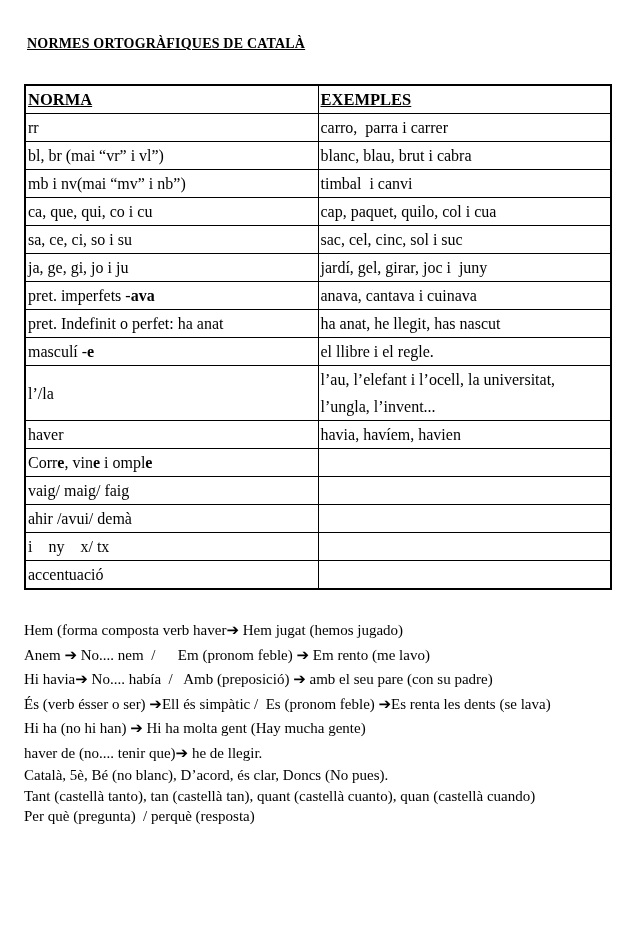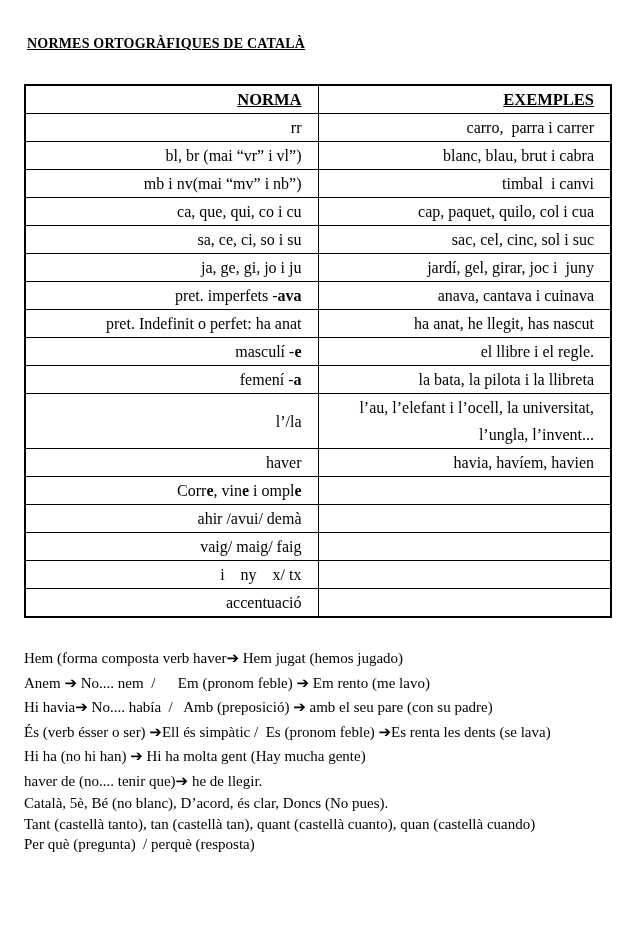--- a/index.html
+++ b/index.html
@@ -23,24 +23,24 @@
 
   table.rules {
     margin: 30px 0 0 24px;
     width: 588px;
     border-collapse: collapse;
     table-layout: fixed;
     border: 2px solid #000;
   }
   table.rules th, table.rules td {
     border: 1px solid #000;
-    text-align: right;
+    text-align: left;
     vertical-align: middle;
     font-size: 16px;
-    padding: 0 16px;
+    padding: 0 2px;
     white-space: pre-wrap;
     line-height: 27px;
   }
   table.rules th {
     height: 25px;
     font-weight: bold;
     text-decoration: underline;
     font-size: 16.5px;
   }
   table.rules tr { height: 28px; }
@@ -99,42 +99,38 @@
         </tr>
         <tr>
           <td><span>pret. Indefinit o perfet: ha anat</span></td>
           <td><span>ha anat, he llegit, has nascut</span></td>
         </tr>
         <tr>
           <td><span>masculí -</span><span class="b">e</span></td>
           <td><span>el llibre i el regle.</span></td>
         </tr>
         <tr>
-          <td><span>femení -</span><span class="b">a</span></td>
-          <td><span>la bata, la pilota i la llibreta</span></td>
-        </tr>
-        <tr>
           <td><span>l’/la</span></td>
           <td><span>l’au, l’elefant i l’ocell, la universitat,
 l’ungla, l’invent...</span></td>
         </tr>
         <tr>
           <td><span>haver</span></td>
           <td><span>havia, havíem, havien</span></td>
         </tr>
         <tr>
           <td><span>Corr</span><span class="b">e</span><span>, vin</span><span class="b">e</span><span> i ompl</span><span class="b">e</span></td>
           <td><span></span></td>
         </tr>
         <tr>
-          <td><span>ahir /avui/ demà</span></td>
+          <td><span>vaig/ maig/ faig</span></td>
           <td><span></span></td>
         </tr>
         <tr>
-          <td><span>vaig/ maig/ faig</span></td>
+          <td><span>ahir /avui/ demà</span></td>
           <td><span></span></td>
         </tr>
         <tr>
           <td><span>i    ny    x/ tx</span></td>
           <td><span></span></td>
         </tr>
         <tr>
           <td><span>accentuació</span></td>
           <td><span></span></td>
         </tr>

